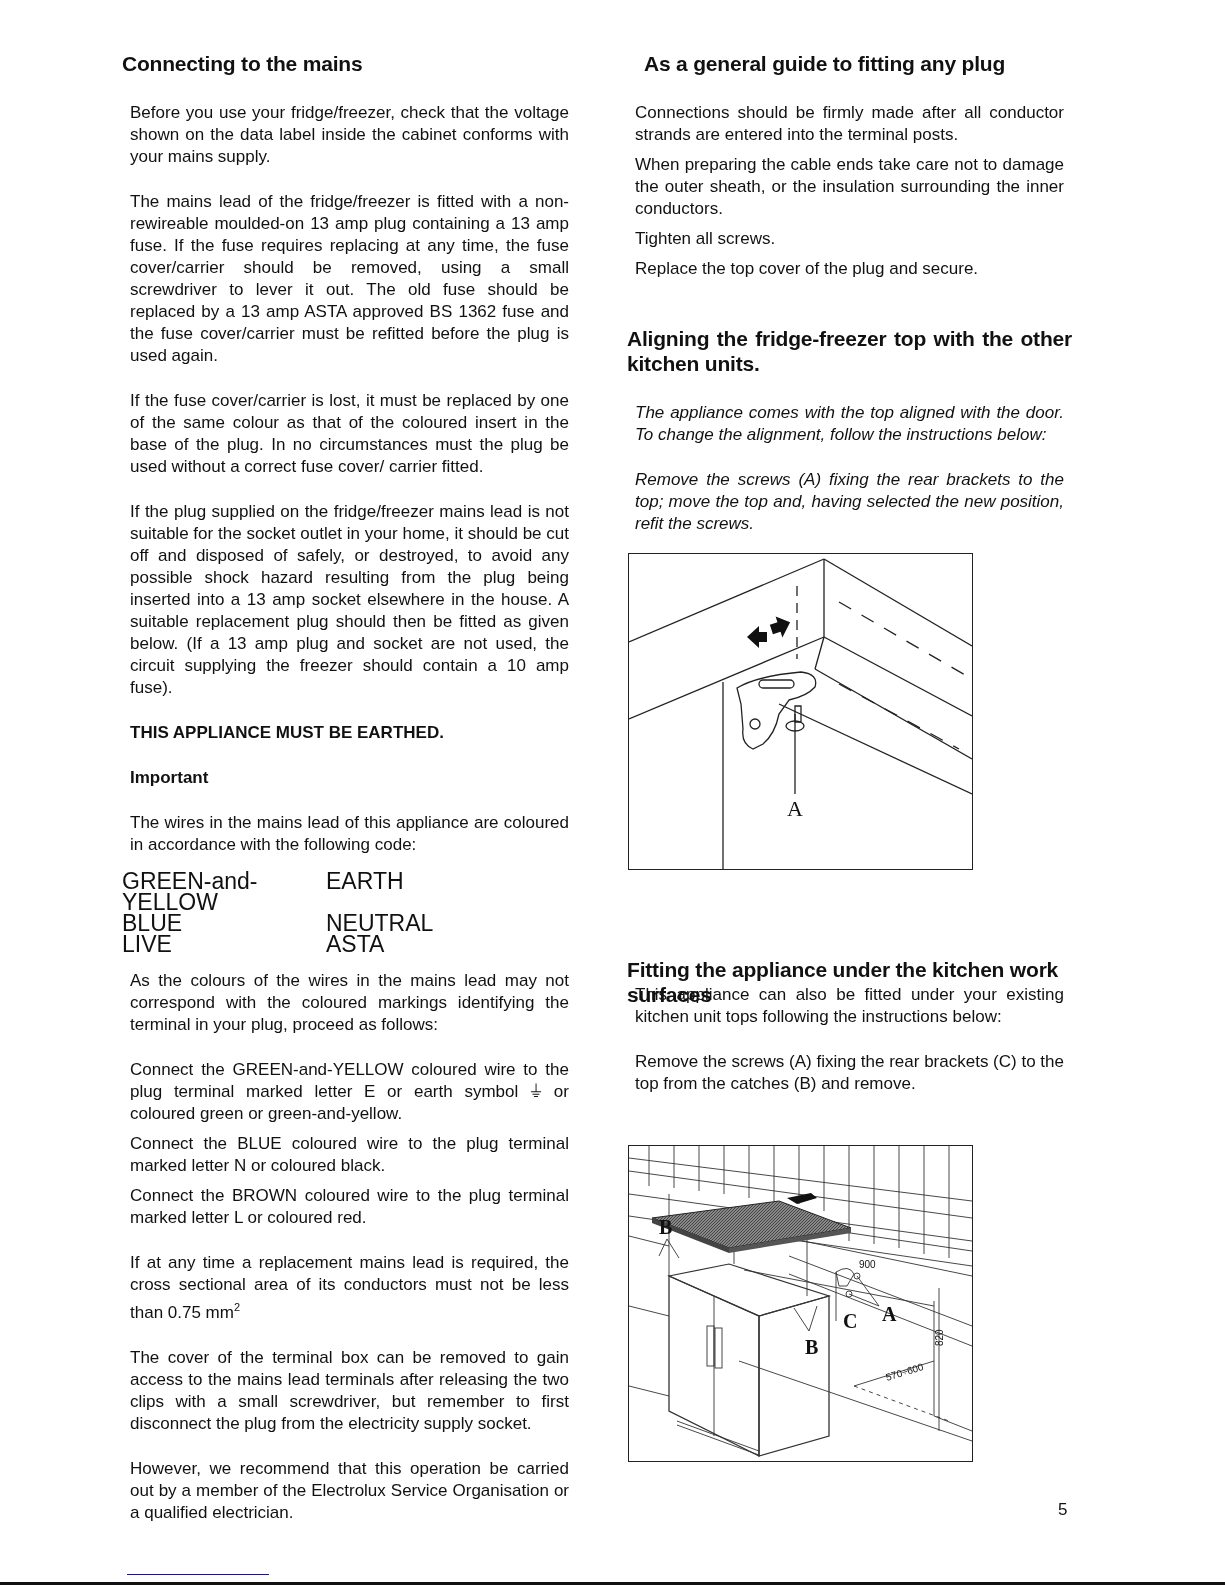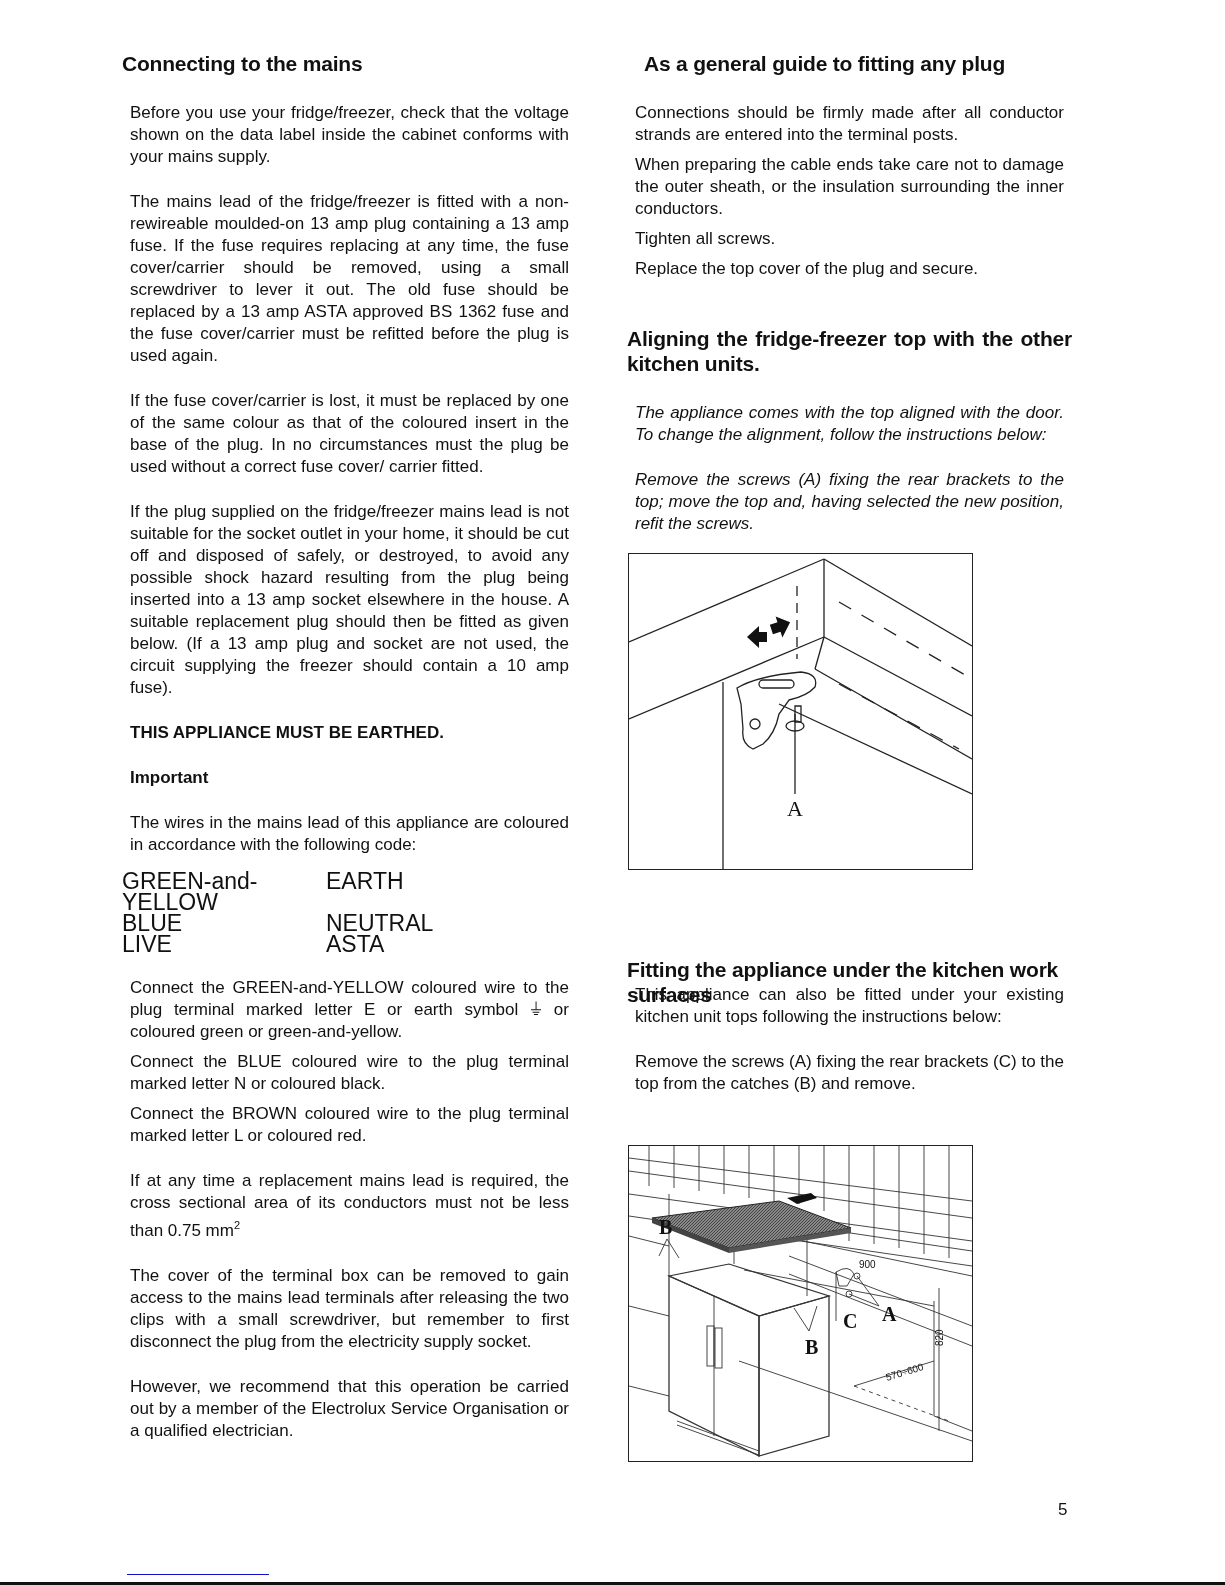--- a/index.html
+++ b/index.html
@@ -51,20 +51,21 @@
       <div class="wire-row">
         <span>BLUE</span>
         <span>NEUTRAL</span>
       </div>
       <div class="wire-row">
         <span>LIVE</span>
         <span>ASTA</span>
       </div>
     </div>
     <div class="gap"></div>
+    <p>As the colours of the wires in the mains lead may not correspond with the coloured markings identifying the terminal in your plug, proceed as follows:</p>
     <div class="gap"></div>
     <p>Connect the GREEN-and-YELLOW coloured wire to the plug terminal marked letter E or earth symbol ⏚ or coloured green or green-and-yellow.</p>
     <p>Connect the BLUE coloured wire to the plug terminal marked letter N or coloured black.</p>
     <p>Connect the BROWN coloured wire to the plug terminal marked letter L or coloured red.</p>
     <div class="gap"></div>
     <p><span>If at any time a replacement mains lead is required, the cross sectional area of its conductors must not be less than 0.75 mm</span><sup style="font-size:11px;">2</sup></p>
     <div class="gap"></div>
     <p><span>The cover of the terminal box can be removed to gain access to the mains lead terminals after releasing the two clips with a small screwdriver, </span><b>but remember to first disconnect the plug from the electricity supply socket.</b></p>
     <div class="gap"></div>
     <p><b>However, we recommend that this operation be carried out by a member of the Electrolux Service Organisation or a qualified electrician.</b></p>

